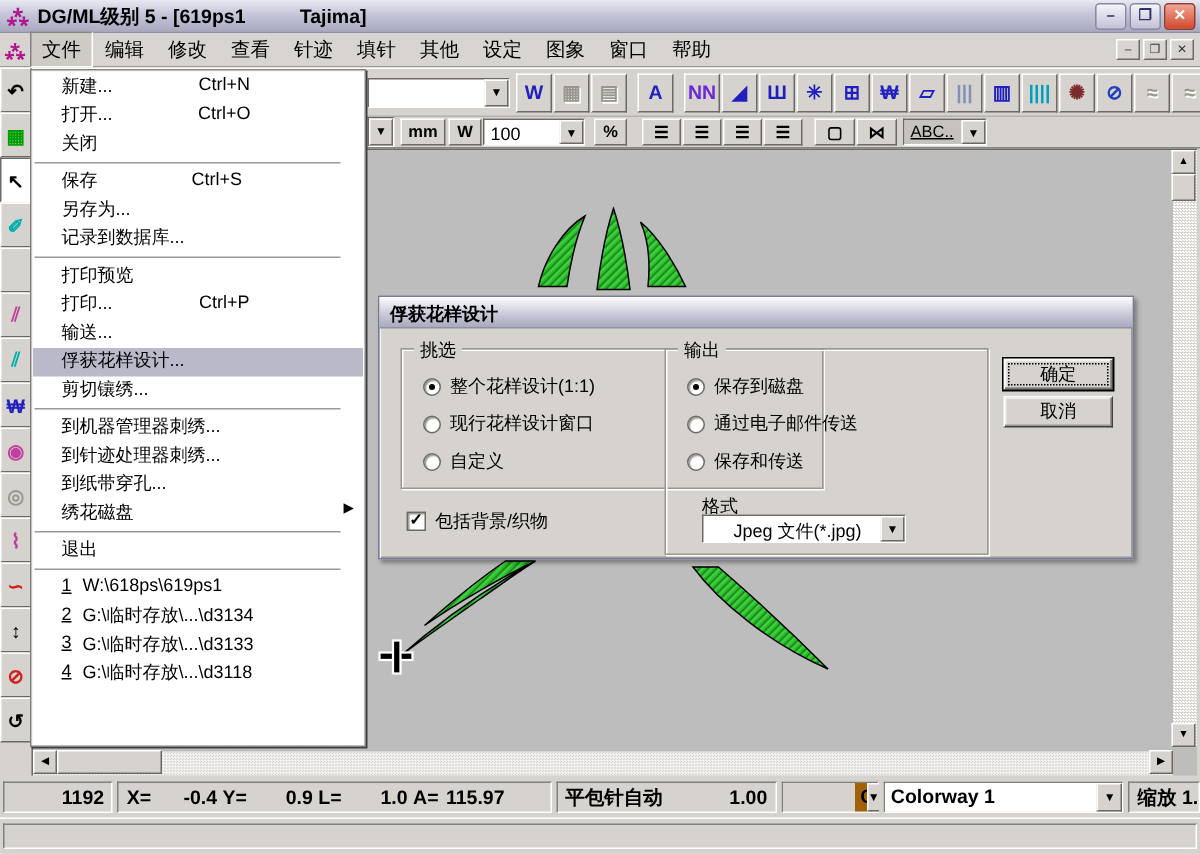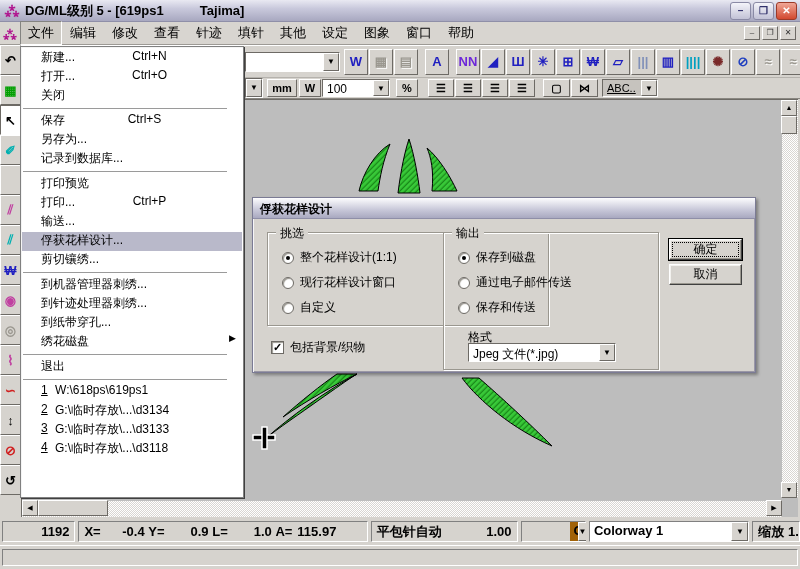--- a/index.html
+++ b/index.html
@@ -84,21 +84,21 @@
   .dlg-body { position:relative; height:153px; }
   .groupbox { position:absolute; border:1px solid #9a978f; box-shadow:inset 1px 1px 0 #fff, 1px 1px 0 #fff; }
   .groupbox .glabel { position:absolute; top:-8px; left:8px; background:#d6d3ce; padding:0 4px; font-size:12px; }
   .g-select { left:14px; top:13px; width:282px; height:94px; }
   .g-output { left:190px; top:13px; width:216px; height:138px; }
   .radio-row { position:absolute; left:14px; display:flex; align-items:center; gap:6px; font-size:12px; }
   .radio { width:12px; height:12px; border-radius:50%; background:#fff; border:1px solid #6d6a65;
     box-shadow:inset 1px 1px 1px #9a978f; position:relative; }
   .radio.sel::after { content:""; position:absolute; left:3px; top:3px; width:4px; height:4px; border-radius:50%; background:#000; }
   .fmt-label { position:absolute; left:24px; top:96px; font-size:12px; }
-  .fmt-combo { position:absolute; left:24px; top:110px; width:148px; }
+  .fmt-combo { position:absolute; left:24px; top:110px; width:136px;padding-left:16px; }
   .chk-row { position:absolute; left:18px; top:120px; display:flex; align-items:center; gap:6px; font-size:12px; }
   .chkbox { width:13px; height:13px; background:#fff; border:1px solid #6d6a65; box-shadow:inset 1px 1px 1px #9a978f;
     font-size:11px; line-height:11px; text-align:center; font-weight:bold; }
   .dlgbtn { position:absolute; left:416px; width:73px; height:21px; background:#d6d3ce;
     border:1px solid; border-color:#fff #404040 #404040 #fff; box-shadow:inset -1px -1px 0 #9a978f, inset 1px 1px 0 #f2f1ee;
     font-size:12px; text-align:center; line-height:19px; }
   .dlgbtn.focus { outline:1px solid #000; }
   .dlgbtn.focus::after { content:""; position:absolute; inset:2px; border:1px dotted #000; }
 
   

